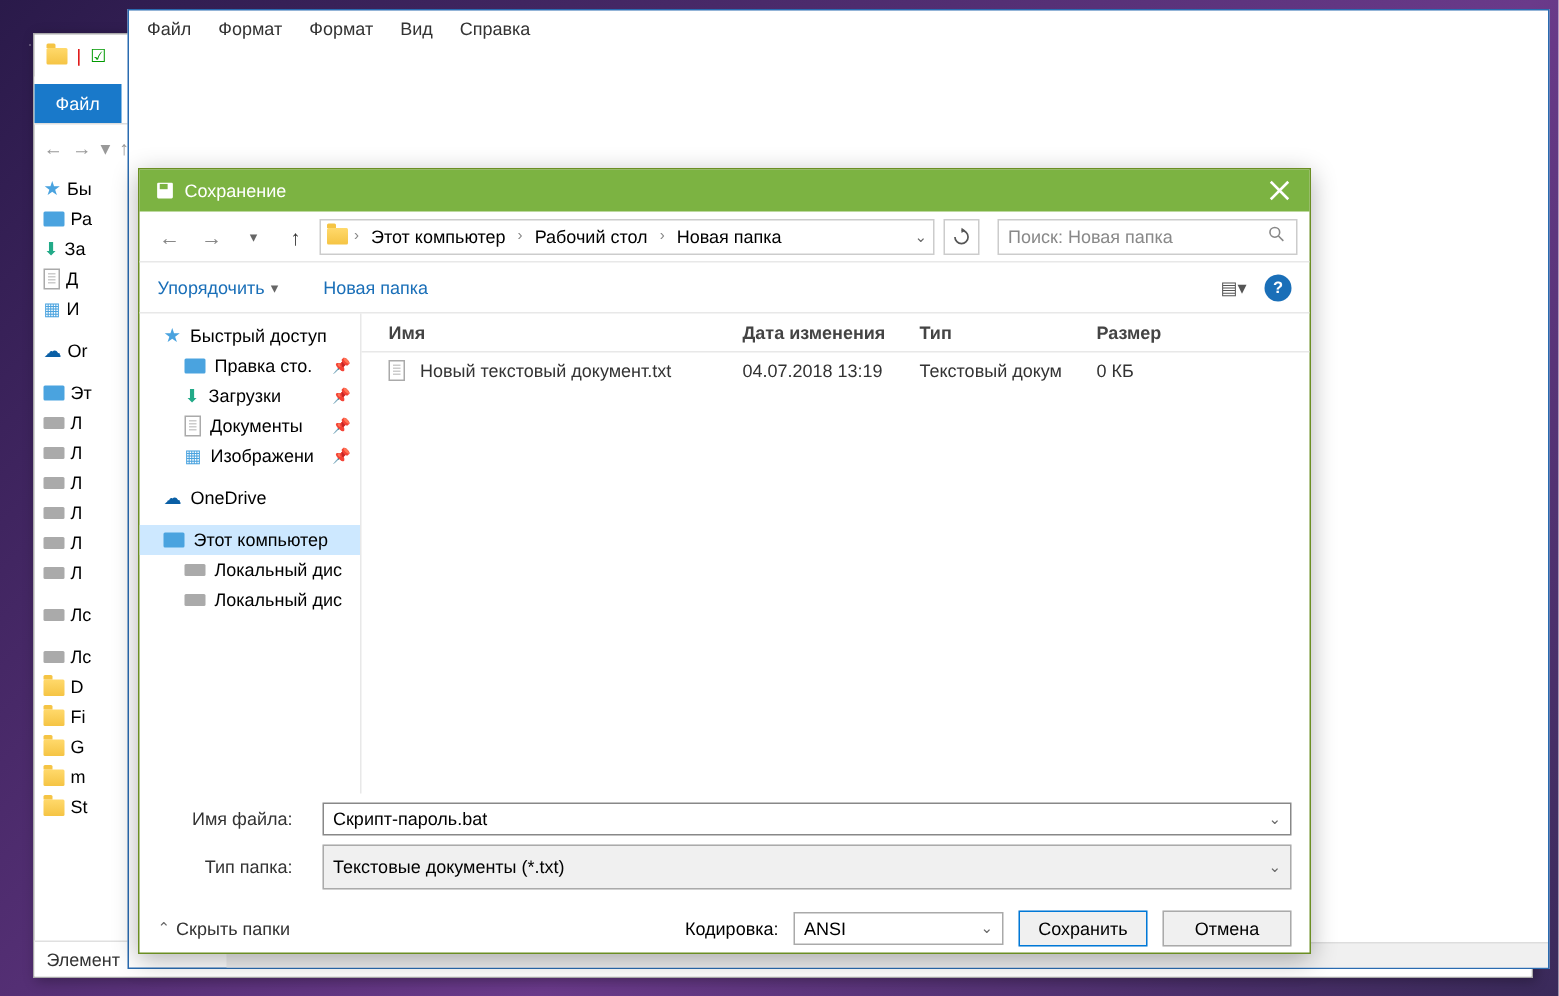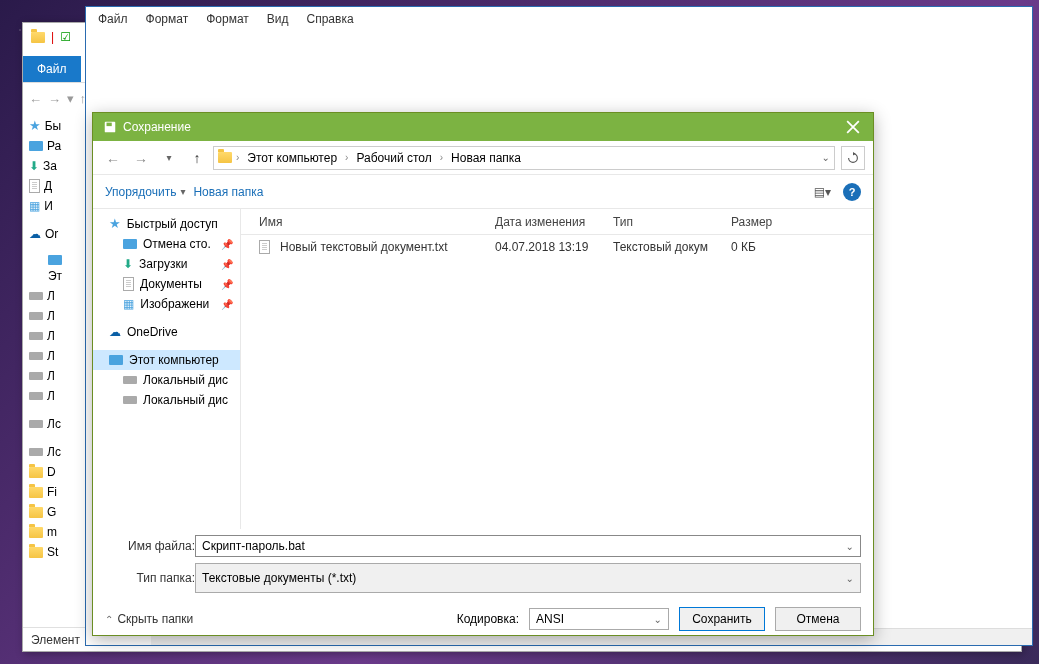--- a/index.html
+++ b/index.html
@@ -30,43 +30,43 @@
 .dlg-navbar { height: 34px; display: flex; align-items: center; gap: 4px; padding: 0 8px; border-bottom: 1px solid #e8e8e8; }
 .nav-btn { width: 24px; height: 24px; display: flex; align-items: center; justify-content: center; color: #888; font-size: 14px; }
 .nav-btn.enabled { color: #333; }
 .addr-bar { flex: 1; height: 24px; border: 1px solid #ccc; display: flex; align-items: center; padding: 0 4px; gap: 4px; font-size: 12px; background: #fff; }
 .addr-bar .crumb { padding: 0 4px; }
 .addr-bar .sep { color: #888; font-size: 10px; }
 .refresh-btn { width: 24px; height: 24px; border: 1px solid #ccc; display: flex; align-items: center; justify-content: center; margin-left: 2px; }
 .search-bar { width: 200px; height: 24px; border: 1px solid #ccc; display: flex; align-items: center; padding: 0 6px; font-size: 12px; color: #888; margin-left: 8px; }
 .search-bar .sicon { margin-left: auto; }
 
-.dlg-toolbar { height: 34px; display: flex; align-items: center; gap: 8px; padding: 0 12px; border-bottom: 1px solid #e8e8e8; font-size: 12px; }
+.dlg-toolbar { height: 34px; display: flex; align-items: center; gap: 30px; padding: 0 12px; border-bottom: 1px solid #e8e8e8; font-size: 12px; }
 .tb-link { color: #1a6fb8; display: flex; align-items: center; gap: 4px; }
 .tb-right { margin-left: auto; display: flex; align-items: center; gap: 12px; }
 .help-circle { width: 18px; height: 18px; border-radius: 50%; background: #1a6fb8; color: #fff; display: flex; align-items: center; justify-content: center; font-size: 11px; font-weight: bold; }
 
 .dlg-body { position: absolute; top: 96px; left: 0; right: 0; bottom: 106px; display: flex; }
 .dlg-sidebar { width: 148px; border-right: 1px solid #e8e8e8; overflow: hidden; font-size: 12px; padding: 4px 0; }
 .dlg-sidebar .node { padding: 3px 6px 3px 16px; display: flex; align-items: center; gap: 6px; white-space: nowrap; }
 .dlg-sidebar .node.sub { padding-left: 30px; }
 .dlg-sidebar .node.sel { background: #cde8ff; }
 .dlg-files { flex: 1; }
 .files-header { height: 26px; display: flex; align-items: center; border-bottom: 1px solid #e8e8e8; font-size: 12px; color: #444; }
-.files-header .col { padding: 0 6px; }
+.files-header .col { padding: 0 6px; font-weight: bold; }
 .col-name { width: 248px; padding-left: 18px !important; }
 .col-date { width: 118px; }
 .col-type { width: 118px; }
 .col-size { width: 80px; text-align: left; }
 .file-row { height: 24px; display: flex; align-items: center; font-size: 12px; color: #333; }
 .file-row .col { padding: 0 6px; }
 .file-row .col-name { display: flex; align-items: center; gap: 10px; }
 
 .dlg-bottom { position: absolute; left: 0; right: 0; bottom: 0; height: 106px; padding: 6px 12px; }
-.field-row { display: flex; align-items: center; gap: 0; margin-bottom: 6px; font-size: 12px; }
+.field-row { display: flex; align-items: center; gap: 20px; margin-bottom: 6px; font-size: 12px; }
 .field-row label { width: 90px; text-align: right; color: #333; }
 .field-row .finput { flex: 1; height: 22px; border: 1px solid #888; padding: 0 6px; font-size: 12px; display: flex; align-items: center; justify-content: space-between; background: #fff; }
 .field-row .fselect { flex: 1; height: 22px; border: 1px solid #aaa; background: #f0f0f0; padding: 14px 6px; font-size: 12px; display: flex; align-items: center; justify-content: space-between; }
 .bottom-row { display: flex; align-items: center; gap: 10px; margin-top: 14px; font-size: 12px; }
 .hide-link { display: flex; align-items: center; gap: 4px; color: #333; }
 .enc-label { margin-left: auto; }
 .enc-select { width: 140px; height: 22px; border: 1px solid #aaa; padding: 0 6px; display: flex; align-items: center; justify-content: space-between; background: #fff; }
 .btn { width: 86px; height: 24px; border: 1px solid #aaa; background: #f0f0f0; display: flex; align-items: center; justify-content: center; font-size: 12px; }
 .btn.primary { border: 1px solid #0078d7; }
 
@@ -116,21 +116,21 @@
         <span>Д</span>
       </div>
     <div class="item">
         <span style="color:#4aa3df;">▦</span>
         <span>И</span>
       </div>
     <div class="item" style="margin-top:8px;">
         <span style="color:#0a5fa5;">☁</span>
         <span>Or</span>
       </div>
-    <div class="item" style="margin-top:8px;flex-direction:column;">
+    <div class="item" style="margin-top:8px;">
         <span class="icon-desktop"></span>
         <span>Эт</span>
       </div>
     <div class="item">
         <span class="icon-drive"></span>
         <span>Л</span>
       </div>
     <div class="item">
         <span class="icon-drive"></span>
         <span>Л</span>
@@ -228,20 +228,29 @@
       <span class="sep">›</span>
       <span class="crumb">Новая папка</span>
       <span class="chev" style="margin-left:auto;">⌄</span>
     </div>
     <div class="refresh-btn">
       <svg width="14" height="14" viewBox="0 0 16 16">
           <path d="M8 3 A5 5 0 1 1 3 8" stroke="#555" stroke-width="1.3" fill="none"></path>
           <path d="M8 1 L8 5 L11 3 Z" fill="#555"></path>
         </svg>
     </div>
+    <div class="search-bar">
+      <span>Поиск: Новая папка</span>
+      <span class="sicon">
+        <svg width="13" height="13" viewBox="0 0 16 16">
+            <circle cx="6" cy="6" r="4" stroke="#888" stroke-width="1.3" fill="none"></circle>
+            <path d="M9 9 L13 13" stroke="#888" stroke-width="1.3"></path>
+          </svg>
+      </span>
+    </div>
   </div>
 
   <div class="dlg-toolbar">
     <div class="tb-link">
       <span>Упорядочить</span>
         <span class="chev">▾</span>
     </div>
     <div class="tb-link">
       <span>Новая папка</span>
     </div>
@@ -252,21 +261,21 @@
   </div>
 
   <div class="dlg-body">
     <div class="dlg-sidebar">
       <div class="node">
           <span class="icon-star">★</span>
           <span>Быстрый доступ</span>
         </div>
       <div class="node sub">
           <span class="icon-desktop"></span>
-          <span>Отмена сто.</span>
+          <span>Правка сто.</span>
           <span class="pin">📌</span>
         </div>
       <div class="node sub">
           <span style="color:#2a8;">⬇</span>
           <span>Загрузки</span>
           <span class="pin">📌</span>
         </div>
       <div class="node sub">
           <span class="icon-doc"></span>
           <span>Документы</span>

